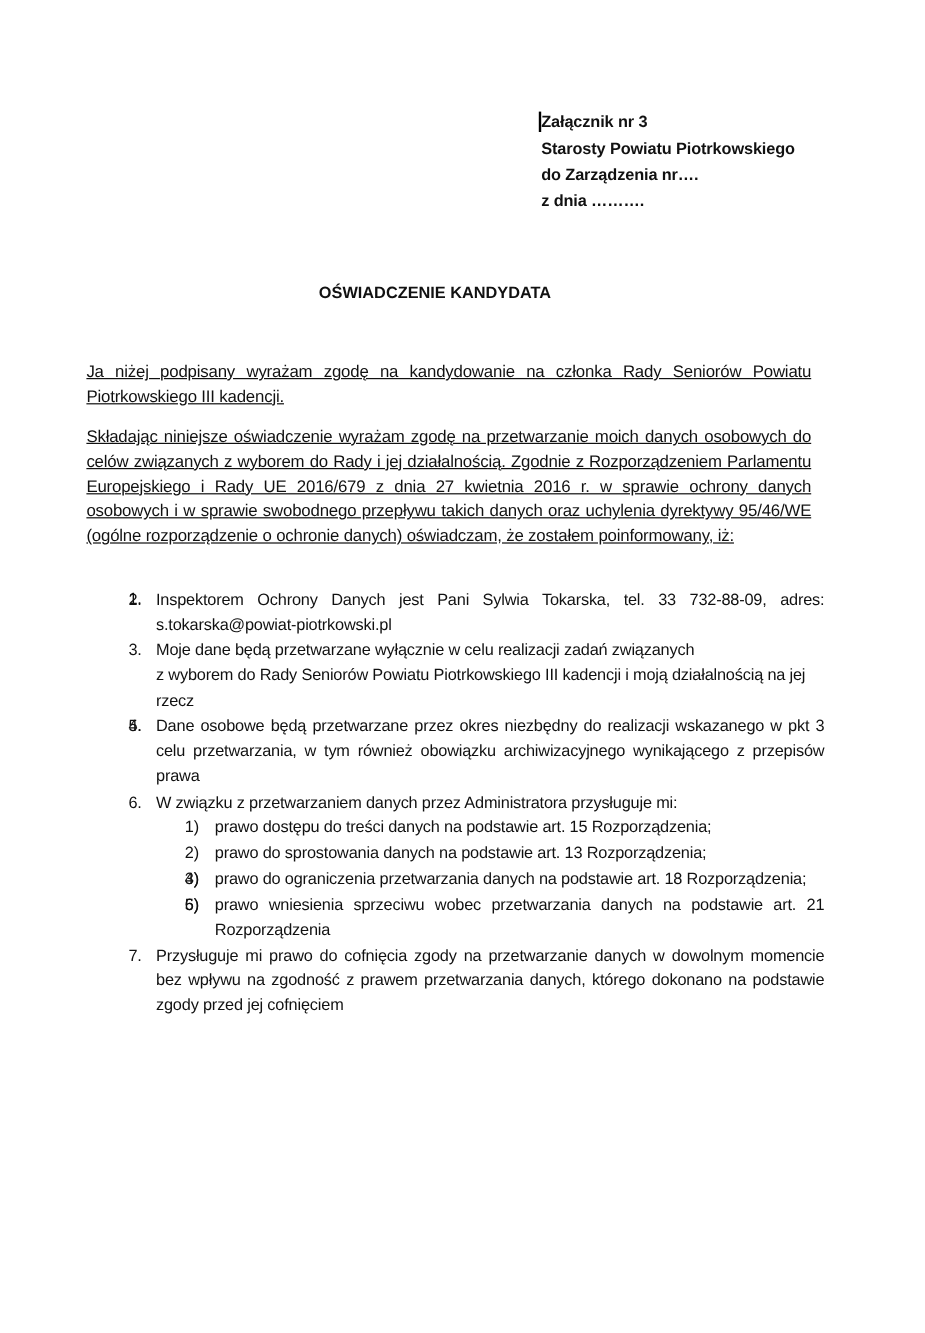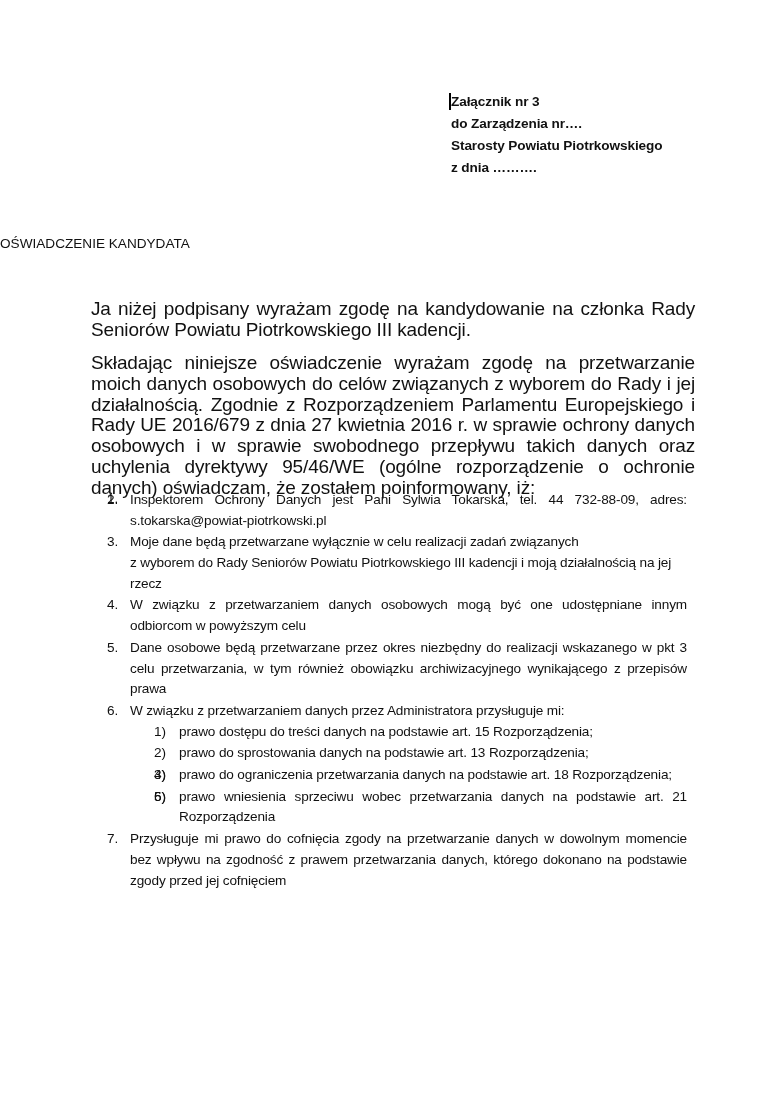--- a/index.html
+++ b/index.html
@@ -39,32 +39,34 @@
       top: 2px;
       width: 1.5px;
       height: 17px;
       background: #000;
     }
     .title {
       position: absolute;
       left: 0;
       width: 725px;
       top: 234px;
-      font-weight: normal;
+      text-align: center;
+      font-weight: bold;
       font-size: 13.6px;
       line-height: 20px;
     }
     .body-text {
       position: absolute;
-      left: 91px;
+      left: 72px;
       width: 604px;
-      font-size: 19px;
+      font-size: 14px;
       line-height: 20.8px;
       text-align: justify;
       letter-spacing: -0.15px;
+      text-decoration: underline;
     }
     .p1 { top: 299px; }
     .p2 { top: 353px; }
     .list {
       position: absolute;
       left: 83px;
       width: 604px;
       top: 489px;
       font-size: 13.6px;
       line-height: 20.8px;
@@ -103,46 +105,45 @@
     }
   </style>
 </head>
 <body>
 
 <div class="page">
 
   <div class="annex">
     <span class="caret"></span>
     <span class="line">Załącznik nr 3</span>
+    <span class="line">Starosty Powiatu Piotrkowskiego</span>
     <span class="line">do Zarządzenia nr….</span>
-    <span class="line">Starosty Powiatu Piotrkowskiego</span>
     <span class="line">z dnia ……….</span>
   </div>
 
   <div class="title">OŚWIADCZENIE KANDYDATA</div>
 
   <div class="body-text p1">Ja niżej podpisany wyrażam zgodę na kandydowanie na członka Rady Seniorów Powiatu Piotrkowskiego III kadencji.</div>
   <div class="body-text p2">Składając niniejsze oświadczenie wyrażam zgodę na przetwarzanie moich danych osobowych do celów związanych z wyborem do Rady i jej działalnością. Zgodnie z Rozporządzeniem Parlamentu Europejskiego i Rady UE 2016/679 z dnia 27 kwietnia 2016 r. w sprawie ochrony danych osobowych i w sprawie swobodnego przepływu takich danych oraz uchylenia dyrektywy 95/46/WE (ogólne rozporządzenie o ochronie danych) oświadczam, że zostałem poinformowany, iż:</div>
 
   <ol class="list">
     <li>
       <span class="num">1.</span>
     </li>
     <li>
       <span class="num">2.</span>
-      <span>Inspektorem Ochrony Danych jest Pani Sylwia Tokarska, tel. 44 732-88-09, adres: s.tokarska@powiat-piotrkowski.pl</span>
+      <span>Inspektorem Ochrony Danych jest Pani Sylwia Tokarska, tel. 33 732-88-09, adres: s.tokarska@powiat-piotrkowski.pl</span>
     </li>
     <li style="text-align:left;">
       <span class="num">3.</span>
       <span>Moje dane będą przetwarzane wyłącznie w celu realizacji zadań związanych</span><br>
       <span>z wyborem do Rady Seniorów Powiatu Piotrkowskiego III kadencji i moją działalnością na jej rzecz</span>
     </li>
     <li>
       <span class="num">4.</span>
-      <span>W związku z przetwarzaniem danych osobowych mogą być one udostępniane innym odbiorcom w powyższym celu</span>
     </li>
     <li>
       <span class="num">5.</span>
       <span>Dane osobowe będą przetwarzane przez okres niezbędny do realizacji wskazanego w pkt 3 celu przetwarzania, w tym również obowiązku archiwizacyjnego wynikającego z przepisów prawa</span>
     </li>
     <li>
       <span class="num">6.</span>
       <span>W związku z przetwarzaniem danych przez Administratora przysługuje mi:</span>
       <ol class="sublist">
         <li>

